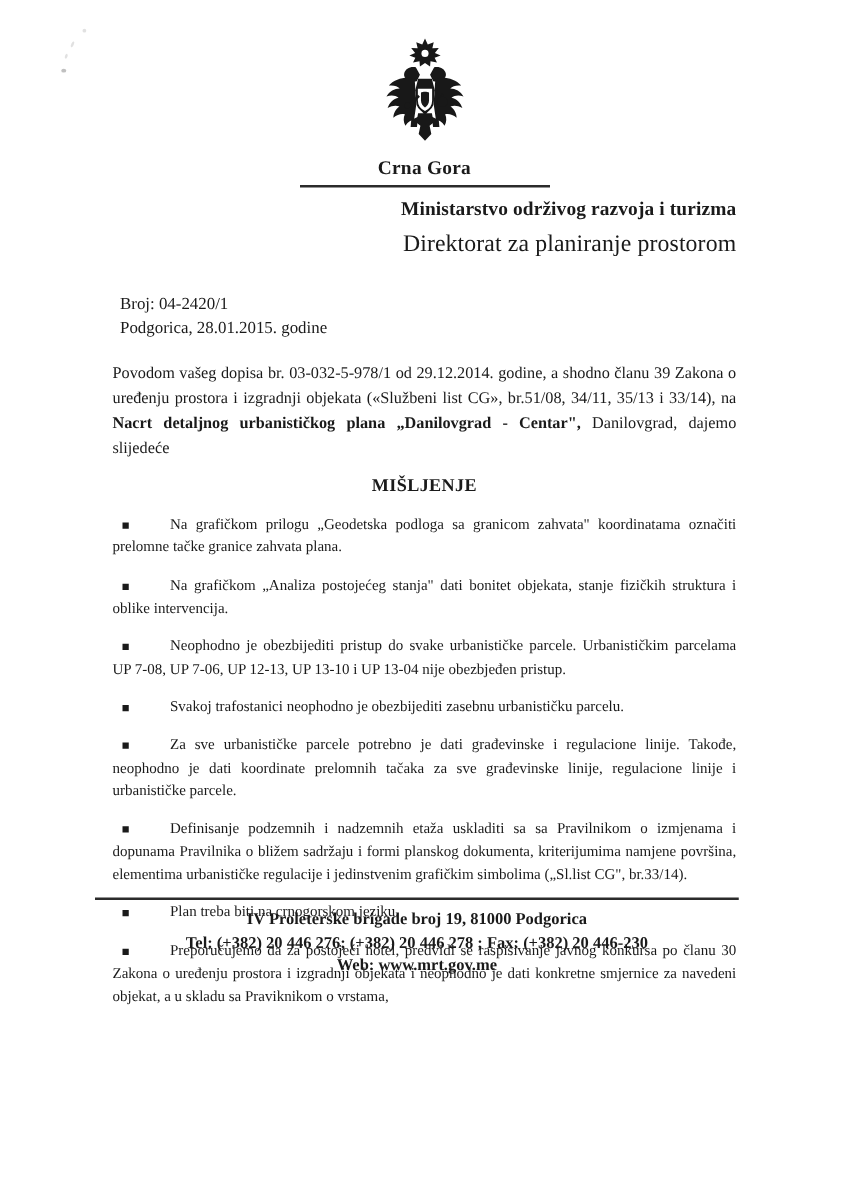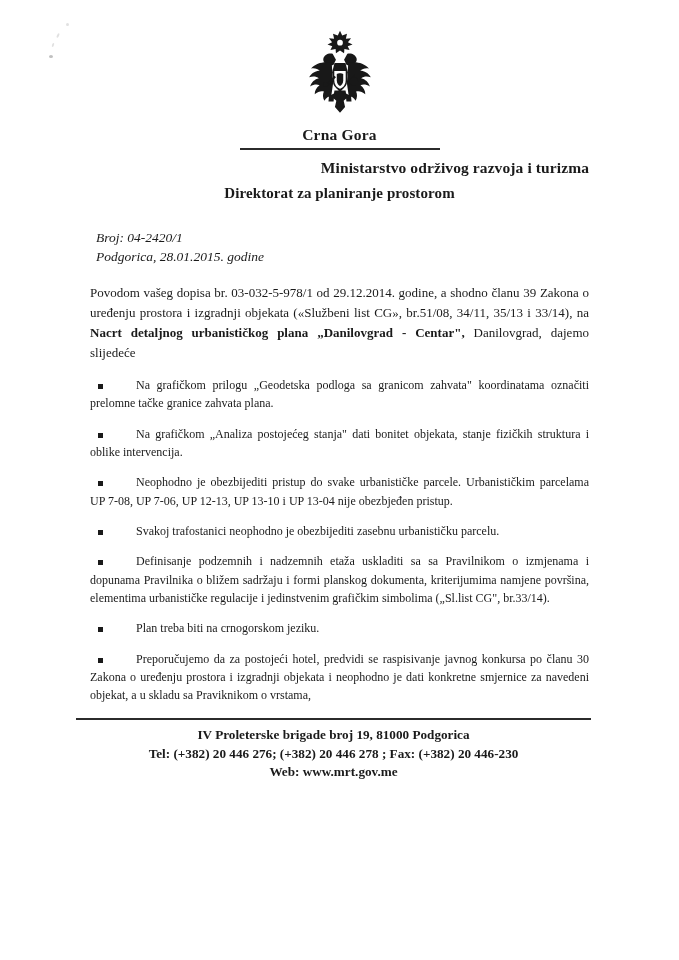--- a/index.html
+++ b/index.html
@@ -62,31 +62,30 @@
     margin: 4px auto 0 auto;
   }
   .ministry {
     text-align: right;
     font-weight: bold;
     font-size: 15.5px;
     margin-top: 9px;
     letter-spacing: .1px;
   }
   .directorate {
-    text-align: center;
-    font-weight: bold;
-    font-size: 15px;
+    text-align: right;
+    font-weight: normal;
+    font-size: 19px;
     margin-top: 8px;
     letter-spacing: .1px;
   }
 
   
   .refblock {
     margin-top: 26px;
-    font-style: italic;
     font-size: 13.5px;
     line-height: 1.45;
     padding-left: 6px;
   }
 
   
   .addressee {
     margin-top: 28px;
     text-align: center;
   }
@@ -217,26 +216,28 @@
   <div class="directorate">Direktorat za planiranje prostorom</div>
 
   <div class="refblock">
     <div>Broj: 04-2420/1</div>
     <div>Podgorica, 28.01.2015. godine</div>
   </div>
 
 
   <p class="body-para"><span>Povodom vašeg dopisa br. 03-032-5-978/1 od 29.12.2014. godine, a shodno članu 39 Zakona o uređenju prostora i izgradnji objekata («Službeni list CG», br.51/08, 34/11, 35/13 i 33/14), na </span><b>Nacrt detaljnog urbanističkog plana „Danilovgrad - Centar",</b><span> Danilovgrad, dajemo slijedeće</span></p>
 
+  <div class="opinion-title">MIŠLJENJE</div>
 
   <div class="bullets">
     <p class="bullet-item"><span class="sq"></span><span>Na grafičkom prilogu „Geodetska podloga sa granicom zahvata" koordinatama označiti prelomne tačke granice zahvata plana.</span></p>
     <p class="bullet-item"><span class="sq"></span><span>Na grafičkom „Analiza postojećeg stanja" dati bonitet objekata, stanje fizičkih struktura i oblike intervencija.</span></p>
     <p class="bullet-item"><span class="sq"></span><span>Neophodno je obezbijediti pristup do svake urbanističke parcele. Urbanističkim parcelama  UP 7-08, UP 7-06, UP 12-13, UP 13-10 i UP 13-04 nije obezbjeđen pristup.</span></p>
     <p class="bullet-item"><span class="sq"></span><span>Svakoj trafostanici neophodno je obezbijediti zasebnu urbanističku parcelu.</span></p>
+    <p class="bullet-item"><span class="sq"></span><span>Za sve urbanističke parcele potrebno je dati građevinske i regulacione linije. Takođe, neophodno je dati koordinate prelomnih tačaka za sve građevinske linije, regulacione linije i urbanističke parcele.</span></p>
     <p class="bullet-item"><span class="sq"></span><span>Definisanje podzemnih i nadzemnih etaža uskladiti sa  sa Pravilnikom o izmjenama i dopunama Pravilnika o bližem sadržaju i formi planskog dokumenta, kriterijumima namjene površina, elementima urbanističke regulacije i jedinstvenim grafičkim simbolima („Sl.list CG", br.33/14).</span></p>
     <p class="bullet-item"><span class="sq"></span><span>Plan treba biti na crnogorskom jeziku.</span></p>
     <p class="bullet-item"><span class="sq"></span><span>Preporučujemo da za postojeći hotel, predvidi se raspisivanje javnog konkursa po članu 30 Zakona o uređenju prostora i izgradnji objekata i neophodno je dati konkretne smjernice za navedeni objekat,  a u skladu sa Praviknikom o vrstama,</span></p>
   </div>
 
   <div class="footer">
     <div class="footer-rule"></div>
     <div class="footer-line">IV Proleterske brigade broj 19, 81000 Podgorica</div>
     <div class="footer-line">Tel:  (+382) 20 446 276; (+382) 20 446 278 ; Fax:  (+382) 20 446-230</div>
     <div class="footer-line">Web: www.mrt.gov.me</div>

